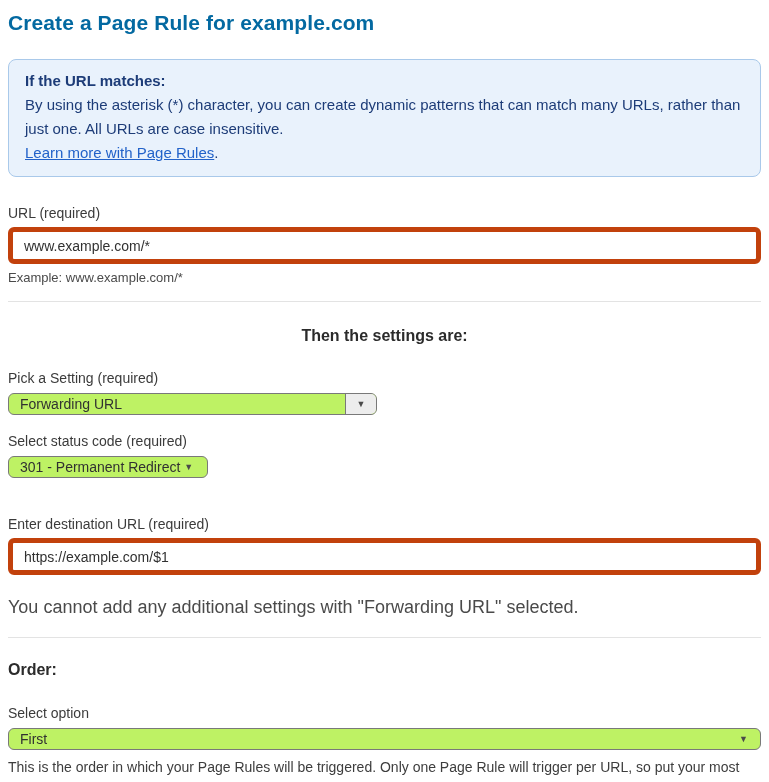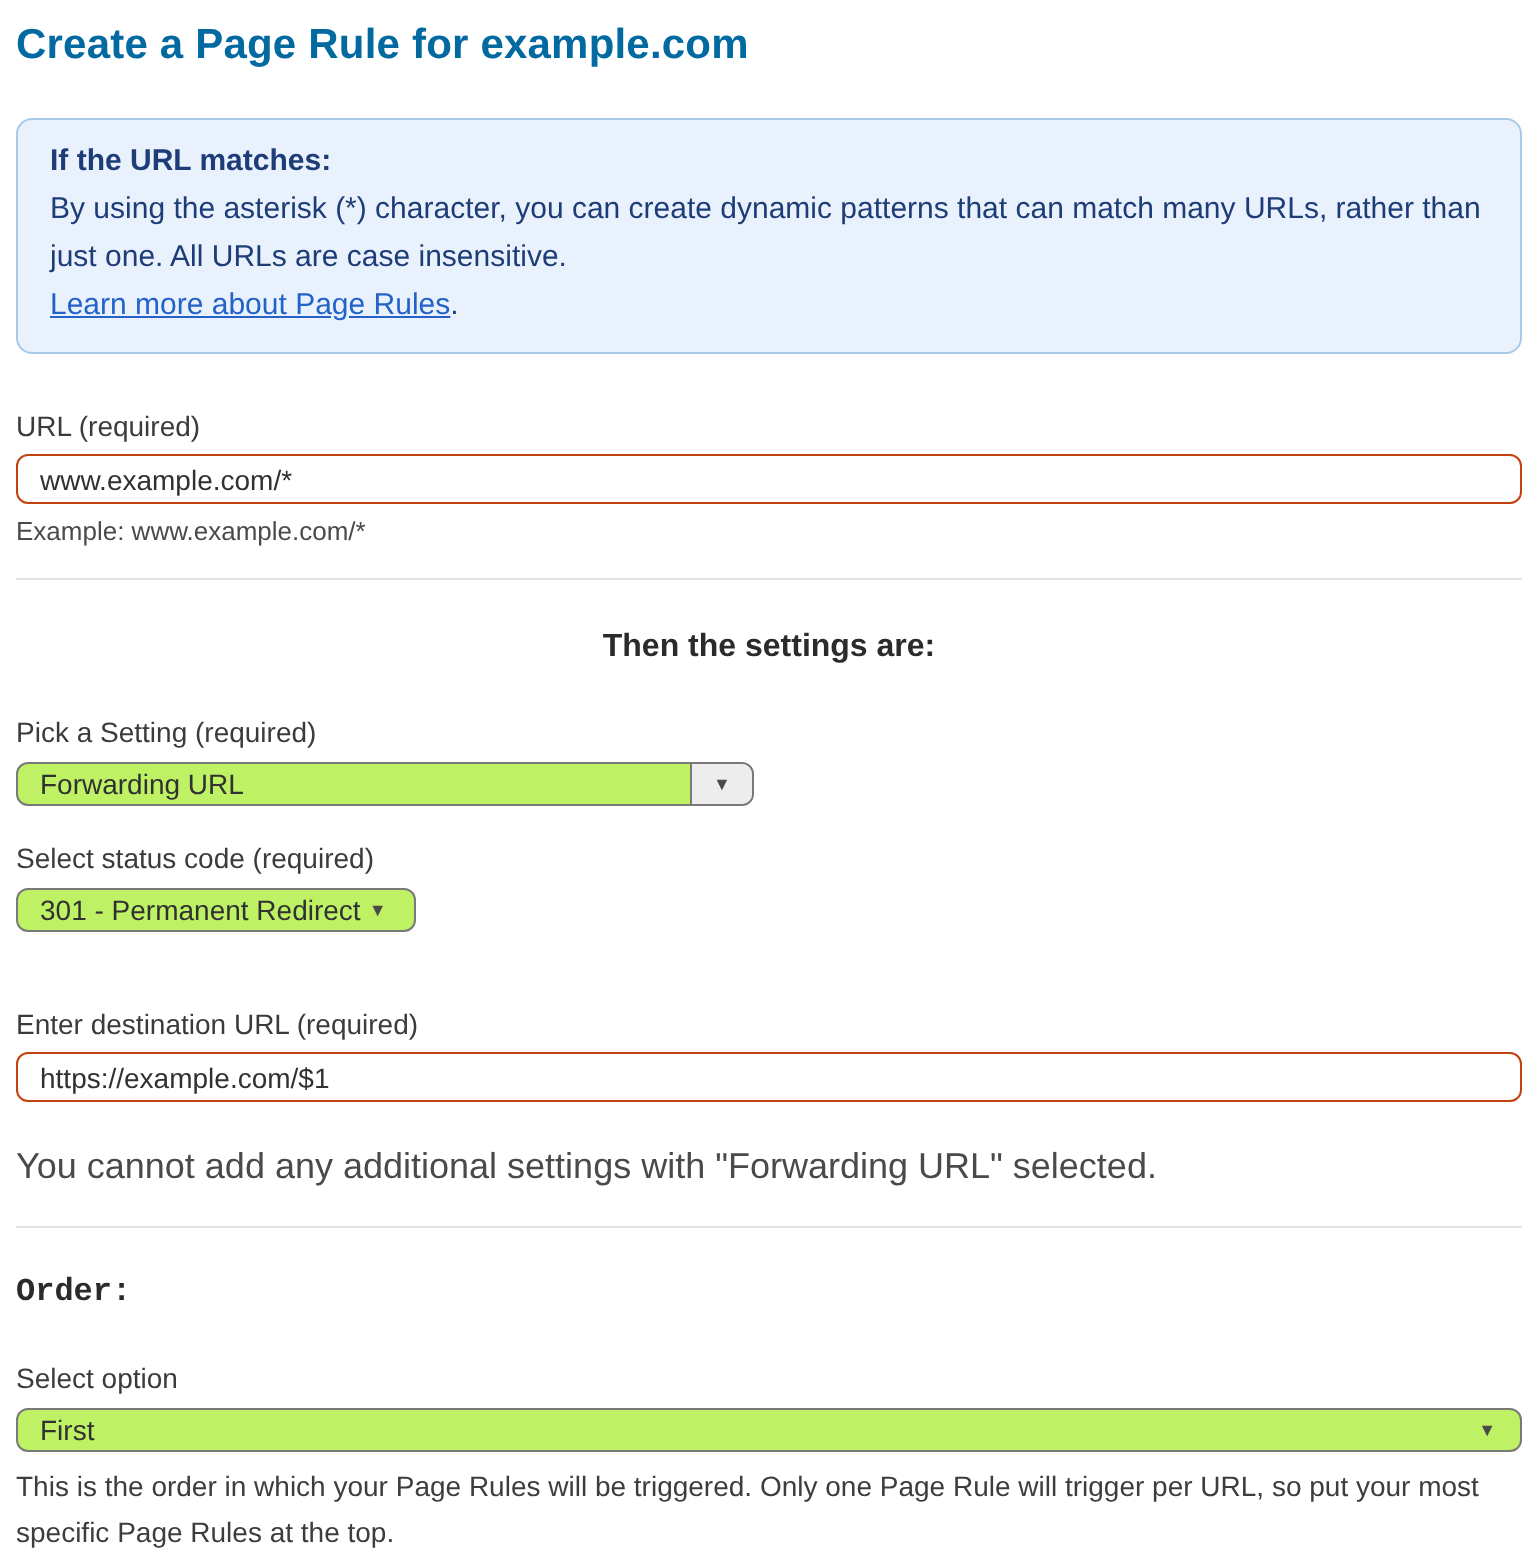--- a/index.html
+++ b/index.html
@@ -40,23 +40,23 @@
   label.field-label {
     display: block;
     font-size: 14px;
     line-height: 18px;
     color: #3b3b3b;
   }
 
   .text-input {
     display: block;
     width: 100%;
-    height: 25px;
+    height: 37px;
     margin-top: 5px;
-    border: 1px solid #c2410c;
+    border: 5px solid #c2410c;
     border-radius: 6px;
     padding: 0 11px;
     font-family: "Liberation Sans", sans-serif;
     font-size: 14px;
     color: #313131;
     background: #ffffff;
   }
 
   .helper {
     margin-top: 6px;
@@ -120,21 +120,21 @@
 
   .destination-label { margin-top: 37px; }
 
   .note {
     margin-top: 22px;
     font-size: 18px;
     color: #4a4a4a;
   }
   .divider-2 { margin-top: 19px; }
 
-  .order-heading { margin-top: 22px; font-family: Liberation Mono, monospace; }
+  .order-heading { margin-top: 22px; }
   .order-label { margin-top: 24px; }
   .order-select { width: 100%; justify-content: space-between; }
   .order-select .arrow { margin-right: 12px; }
 
   .order-helper {
     margin-top: 6px;
     font-size: 14px;
     line-height: 23px;
     color: #3d3d3d;
     max-width: 745px;
@@ -144,21 +144,21 @@
 </head>
 <body>
 
 <div class="container">
 
   <h1 class="page-title">Create a Page Rule for example.com</h1>
 
   <div class="info-box">
     <p class="info-heading">If the URL matches:</p>
     <p class="info-body">By using the asterisk (*) character, you can create dynamic patterns that can match many URLs, rather than just one. All URLs are case insensitive.</p>
-    <p class="info-link-line"><a class="info-link" href="#">Learn more about Page Rules</a><span>.</span></p>
+    <p class="info-link-line"><a class="info-link" href="#">Learn more with Page Rules</a><span>.</span></p>
   </div>
 
   <label class="field-label url-label">URL (required)</label>
   <input class="text-input" type="text" value="www.example.com/*" style="">
   <p class="helper">Example: www.example.com/*</p>
 
   <hr class="divider divider-1">
 
   <h2 class="section-heading settings-heading">Then the settings are:</h2>
 

